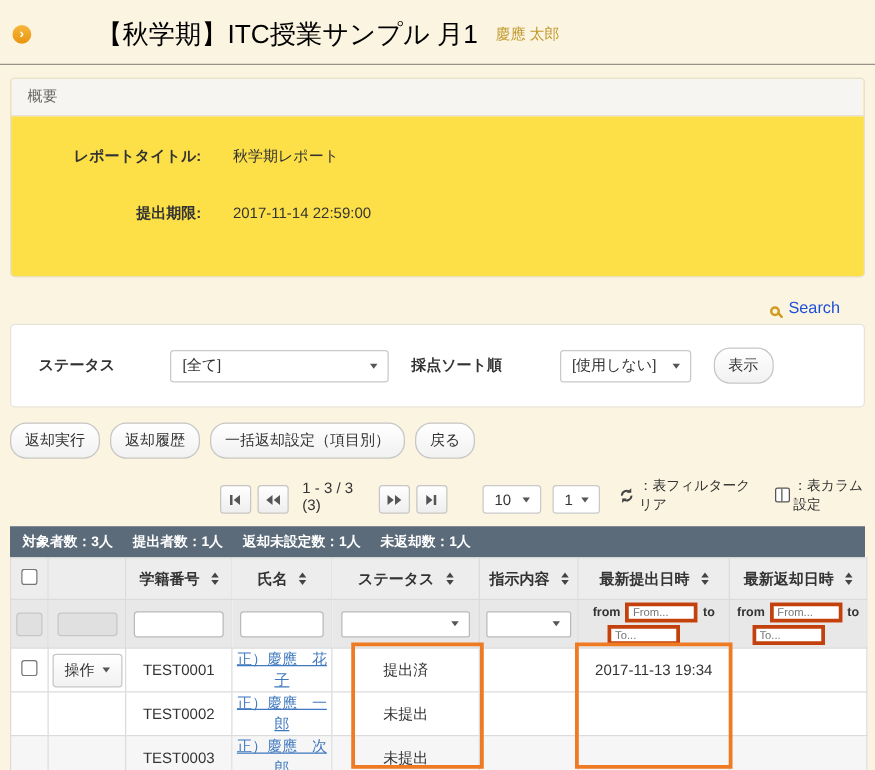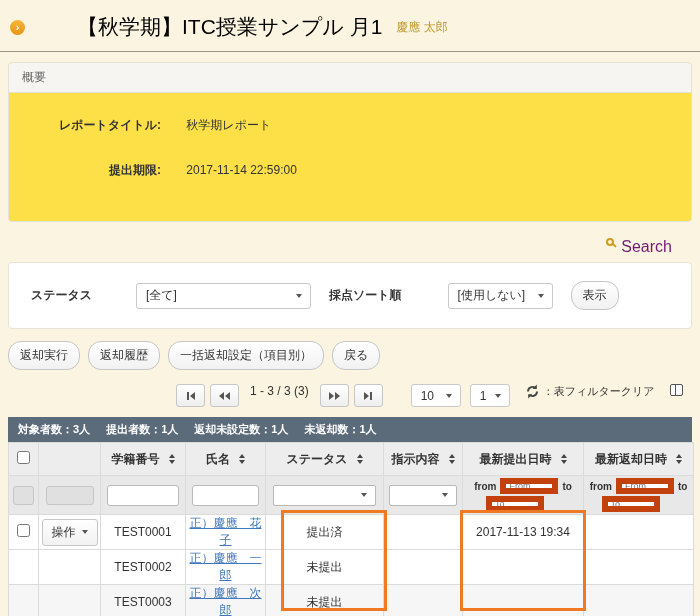--- a/index.html
+++ b/index.html
@@ -25,34 +25,34 @@
 
   
   .panel { background:#fde047; border:1px solid #e5e1d6; border-radius:4px; margin:10px 8px 0; overflow:hidden; }
   .panel-head { background:#f6f5f1; border-bottom:1px solid #e5e1d6; padding:6px 13px; color:#666; font-size:12px; }
   .panel-body { padding:24px 0 14px; }
   .field-row { margin-bottom:28px; }
   .field-label { display:inline-block; width:152px; text-align:right; font-weight:bold; }
   .field-value { margin-left:22px; }
 
   
-  .search-link { display:flex; justify-content:flex-end; align-items:flex-start; margin:16px 28px 6px 0; font-size:16px; color:#701a75; gap:7px; cursor:pointer; }
+  .search-link { display:flex; justify-content:flex-end; align-items:flex-end; margin:16px 28px 6px 0; font-size:13px; color:#1d4ed8; gap:7px; cursor:pointer; }
   .mag { width:8px; height:8px; border:2px solid #d09b1e; border-radius:50%; position:relative; display:inline-block; }
   .mag::after { content:""; position:absolute; width:6px; height:2px; background:#d09b1e; transform:rotate(45deg); right:-5px; bottom:-2px; border-radius:1px; }
 
   .search-panel { margin:0 8px; background:#fff; border:1px solid #e7e3d8; border-radius:4px; padding:18px 22px; display:flex; align-items:center; }
   .lbl { font-weight:bold; font-size:12px; }
   .fake-select { position:relative; background:#fff; border:1px solid #c9c9c9; border-radius:3px; height:26px; display:flex; align-items:center; padding:0 20px 0 9px; font-size:12px; cursor:pointer; }
   .caret-dn { position:absolute; right:8px; top:50%; margin-top:-2px; width:0; height:0; border-left:3.5px solid transparent; border-right:3.5px solid transparent; border-top:4px solid #555; }
 
   .btn { display:inline-flex; align-items:center; justify-content:center; background:linear-gradient(#ffffff,#f1f1f1); border:1px solid #c6c6c6; border-radius:13px; padding:5px 11px; font-size:12px; color:#333; cursor:pointer; white-space:nowrap; }
   .actions { margin:12px 8px; display:flex; gap:8px; }
 
   
-  .pager { margin:14px 0 10px 140px; display:flex; align-items:flex-start; gap:5px; font-size:12px;padding-left:36px; }
+  .pager { margin:14px 0 10px 140px; display:flex; align-items:flex-end; gap:5px; font-size:12px;padding-left:36px; }
   .pager-btn { width:29px; height:23px; background:linear-gradient(#ffffff,#eeeeee); border:1px solid #c6c6c6; border-radius:3px; display:inline-flex; align-items:center; justify-content:center; gap:1px; cursor:pointer; }
   .tri-l { width:0; height:0; border-top:4px solid transparent; border-bottom:4px solid transparent; border-right:5px solid #555; }
   .tri-r { width:0; height:0; border-top:4px solid transparent; border-bottom:4px solid transparent; border-left:5px solid #555; }
   .vbar  { width:2px; height:8px; background:#555; }
   .range-text { margin:0 6px; color:#333; }
   .pager .fake-select { height:23px; }
   .icon-label { display:flex; align-items:center; gap:3px; margin-left:10px; font-size:11px; color:#333; cursor:pointer; }
   .col-icon { width:13px; height:12px; border:1px solid #555; border-radius:2px; display:flex; background:#fff; }
   .col-icon i { display:block; width:50%; border-right:1px solid #555; }
 
@@ -67,21 +67,21 @@
   .sort .up   { width:0; height:0; border-left:3.5px solid transparent; border-right:3.5px solid transparent; border-bottom:4px solid #444; }
   .sort .down { width:0; height:0; border-left:3.5px solid transparent; border-right:3.5px solid transparent; border-top:4px solid #444; }
   tr.filter td { background:#e8e8e8; height:37px; }
   .gray-box { background:#e0e0e0; border:1px solid #c6c6c6; border-radius:3px; height:19px; margin:0 auto; }
   .gb-sm { width:21px; } .gb-md { width:48px; }
   .f-input { width:86%; height:21px; border:1px solid #b9b9b9; border-radius:3px; font-size:11px; padding:0 5px; font-family:inherit; }
   .f-select { width:88%; height:21px; margin:0 auto; position:relative; background:#fff; border:1px solid #b9b9b9; border-radius:2px; cursor:pointer; }
   .date-filter { font-size:10px; font-weight:bold; padding:2px 0; display:flex; flex-direction:column; gap:2px; align-items:center; }
   .date-line { display:flex; align-items:center; gap:4px; }
   .date-line.second { margin-left:-16px; }
-  .d-input { width:58px; height:16px; font-size:9px; border:6px solid #c2410c; padding:0 3px; font-family:inherit; }
+  .d-input { width:58px; height:16px; font-size:9px; border:3px solid #c2410c; padding:0 3px; font-family:inherit; }
   tbody td { height:32px; }
   tbody tr.stripe td { background:#f6f6f6; }
   a.name-link { color:#3f78bf; text-decoration:underline; cursor:pointer; }
   .op-btn { background:linear-gradient(#ffffff,#f1f1f1); border:1px solid #c6c6c6; border-radius:3px; padding:4px 9px; font-size:12px; display:inline-flex; align-items:center; gap:6px; cursor:pointer; }
   .op-caret { width:0; height:0; border-left:3.5px solid transparent; border-right:3.5px solid transparent; border-top:4px solid #555; }
   input[type=checkbox] { width:13px; height:13px; margin:0; }
 
   .hl-box { position:absolute; border:3px solid #ee7b23; pointer-events:none; }
   #hl-status { left:273px; top:68px; width:106px; height:101px; }
   #hl-submit { left:452px; top:68px; width:126px; height:101px; }
@@ -168,20 +168,21 @@
       <path d="M12.6 0.6v4.6h-4.6z" fill="#444"></path>
       <path d="M12.8 8a4.8 4.8 0 0 1-8 3.6" fill="none" stroke="#444" stroke-width="2"></path>
       <path d="M3.4 15.4v-4.6h4.6z" fill="#444"></path>
     </svg>
     <span>：表フィルタークリア</span>
   </span>
   <span class="icon-label">
     <span class="col-icon">
         <i></i>
       </span>
+    <span>：表カラム設定</span>
   </span>
 </div>
 
 <div class="stats">
   <span>対象者数：3人</span>
   <span>提出者数：1人</span>
   <span>返却未設定数：1人</span>
   <span>未返却数：1人</span>
 </div>
 

